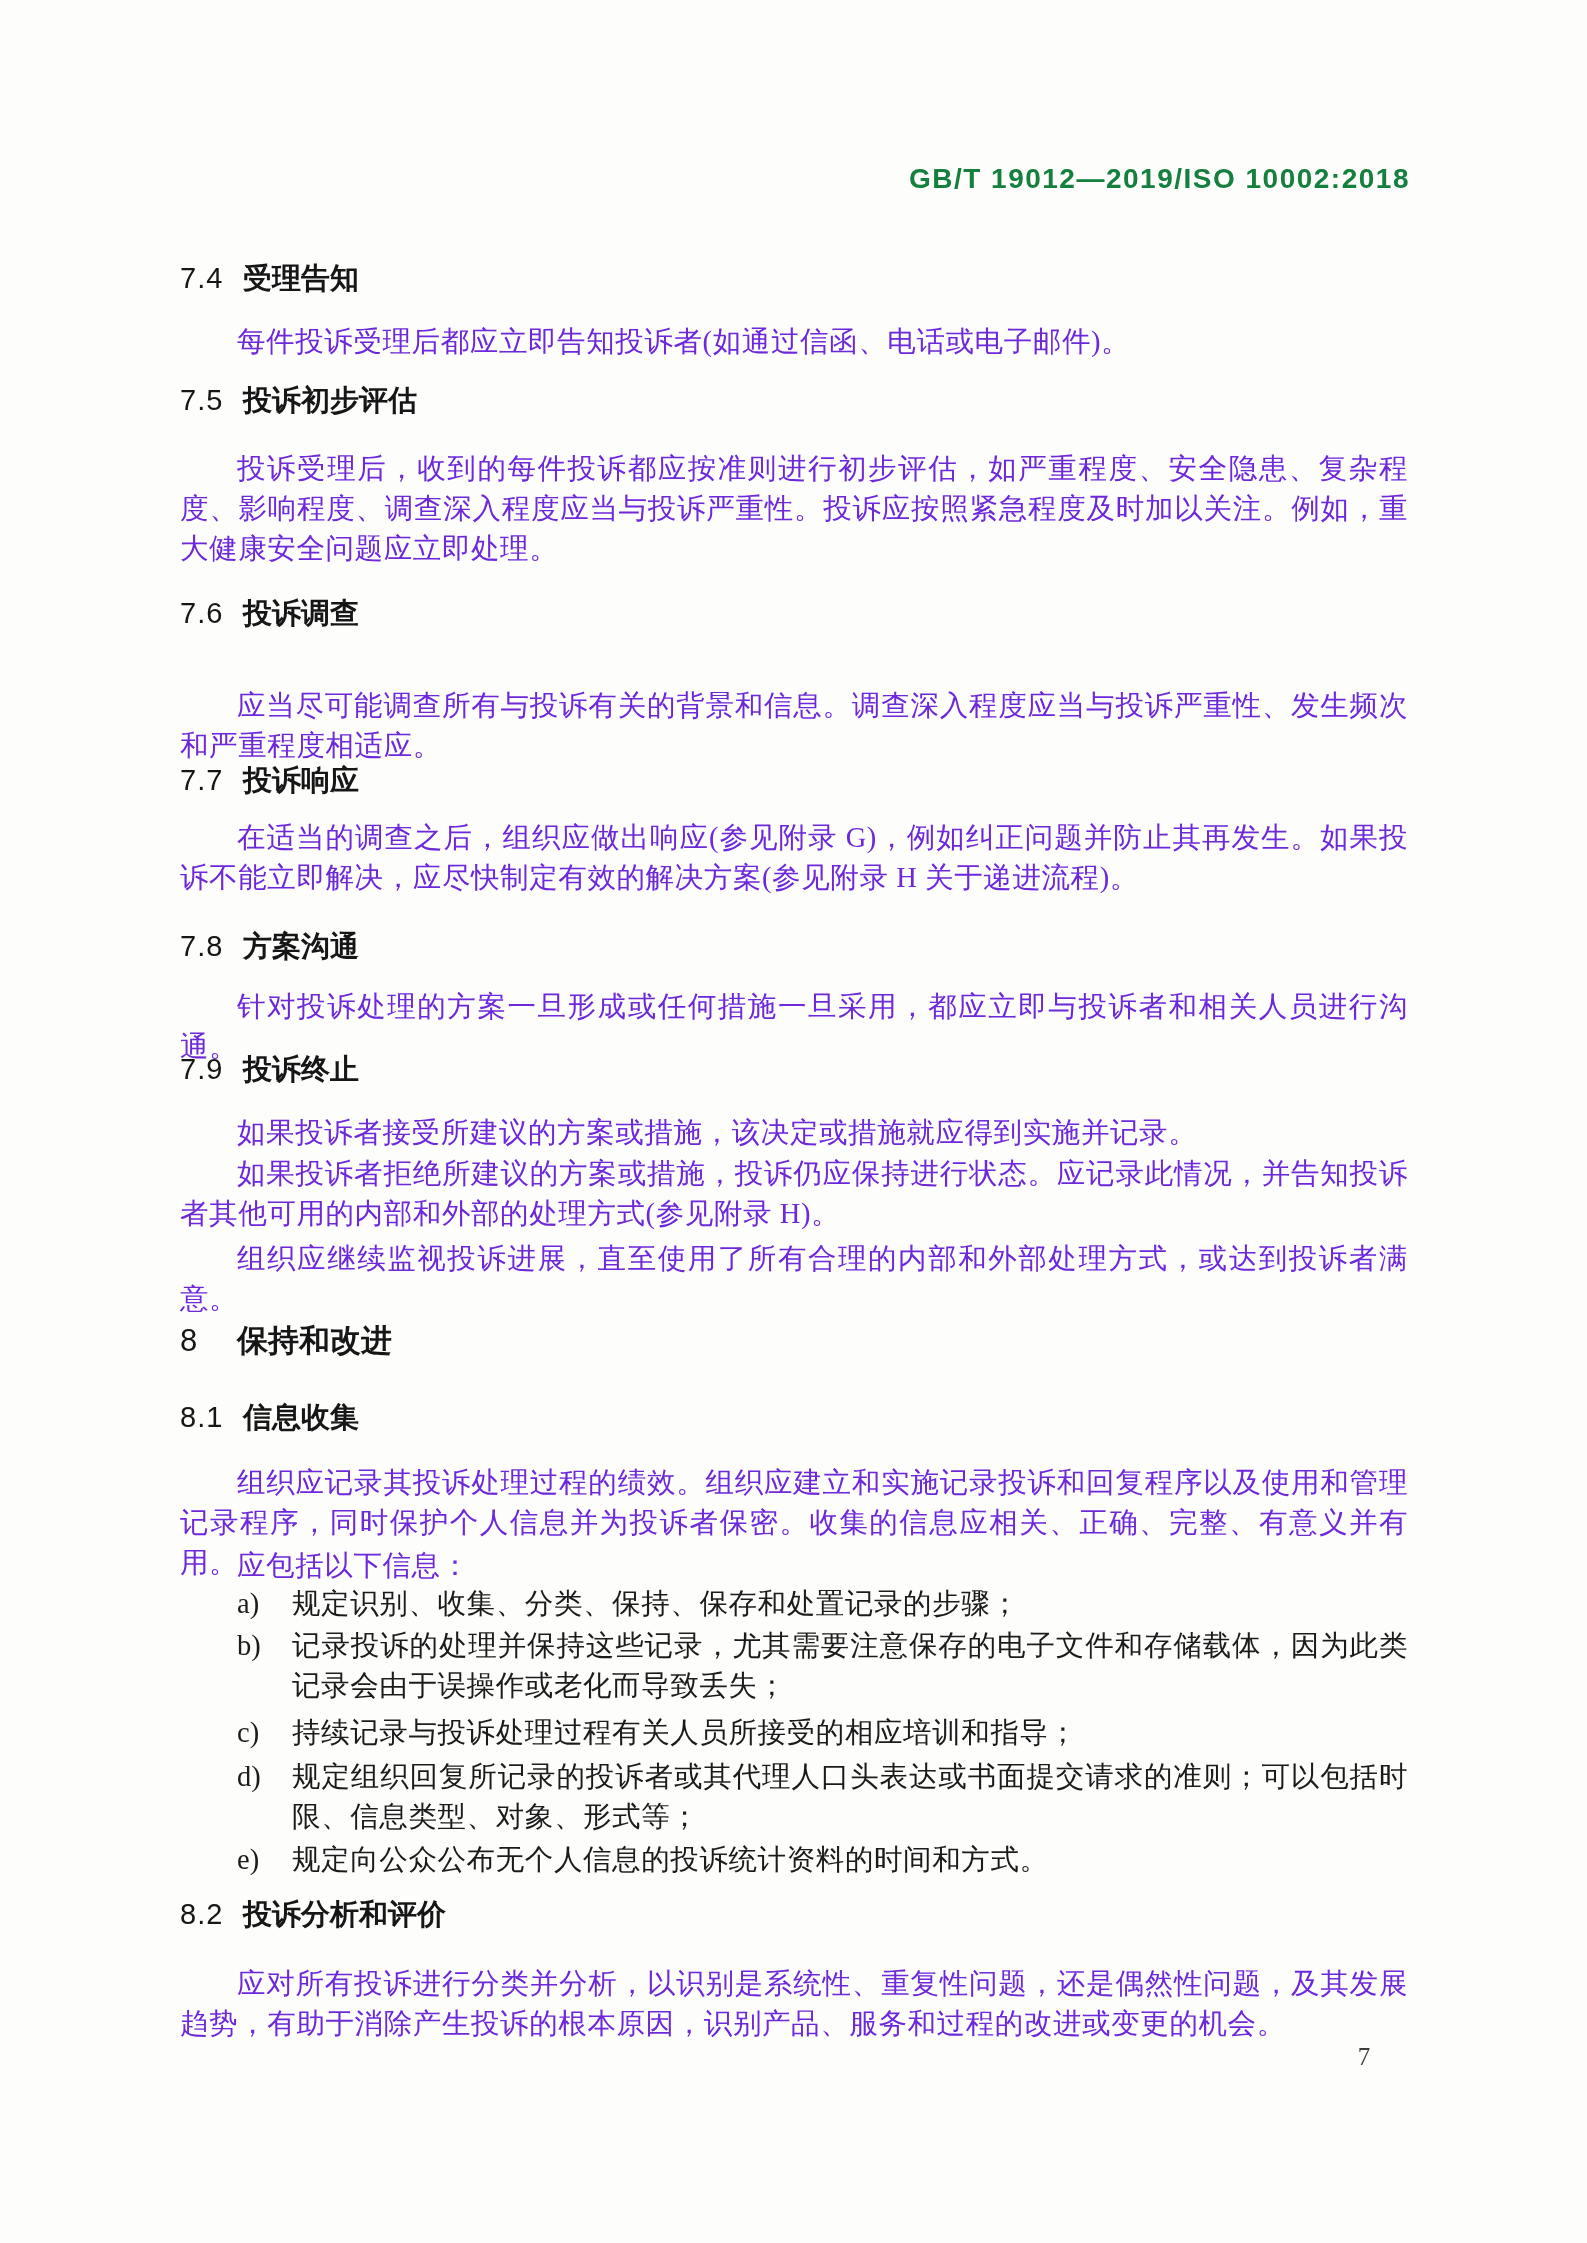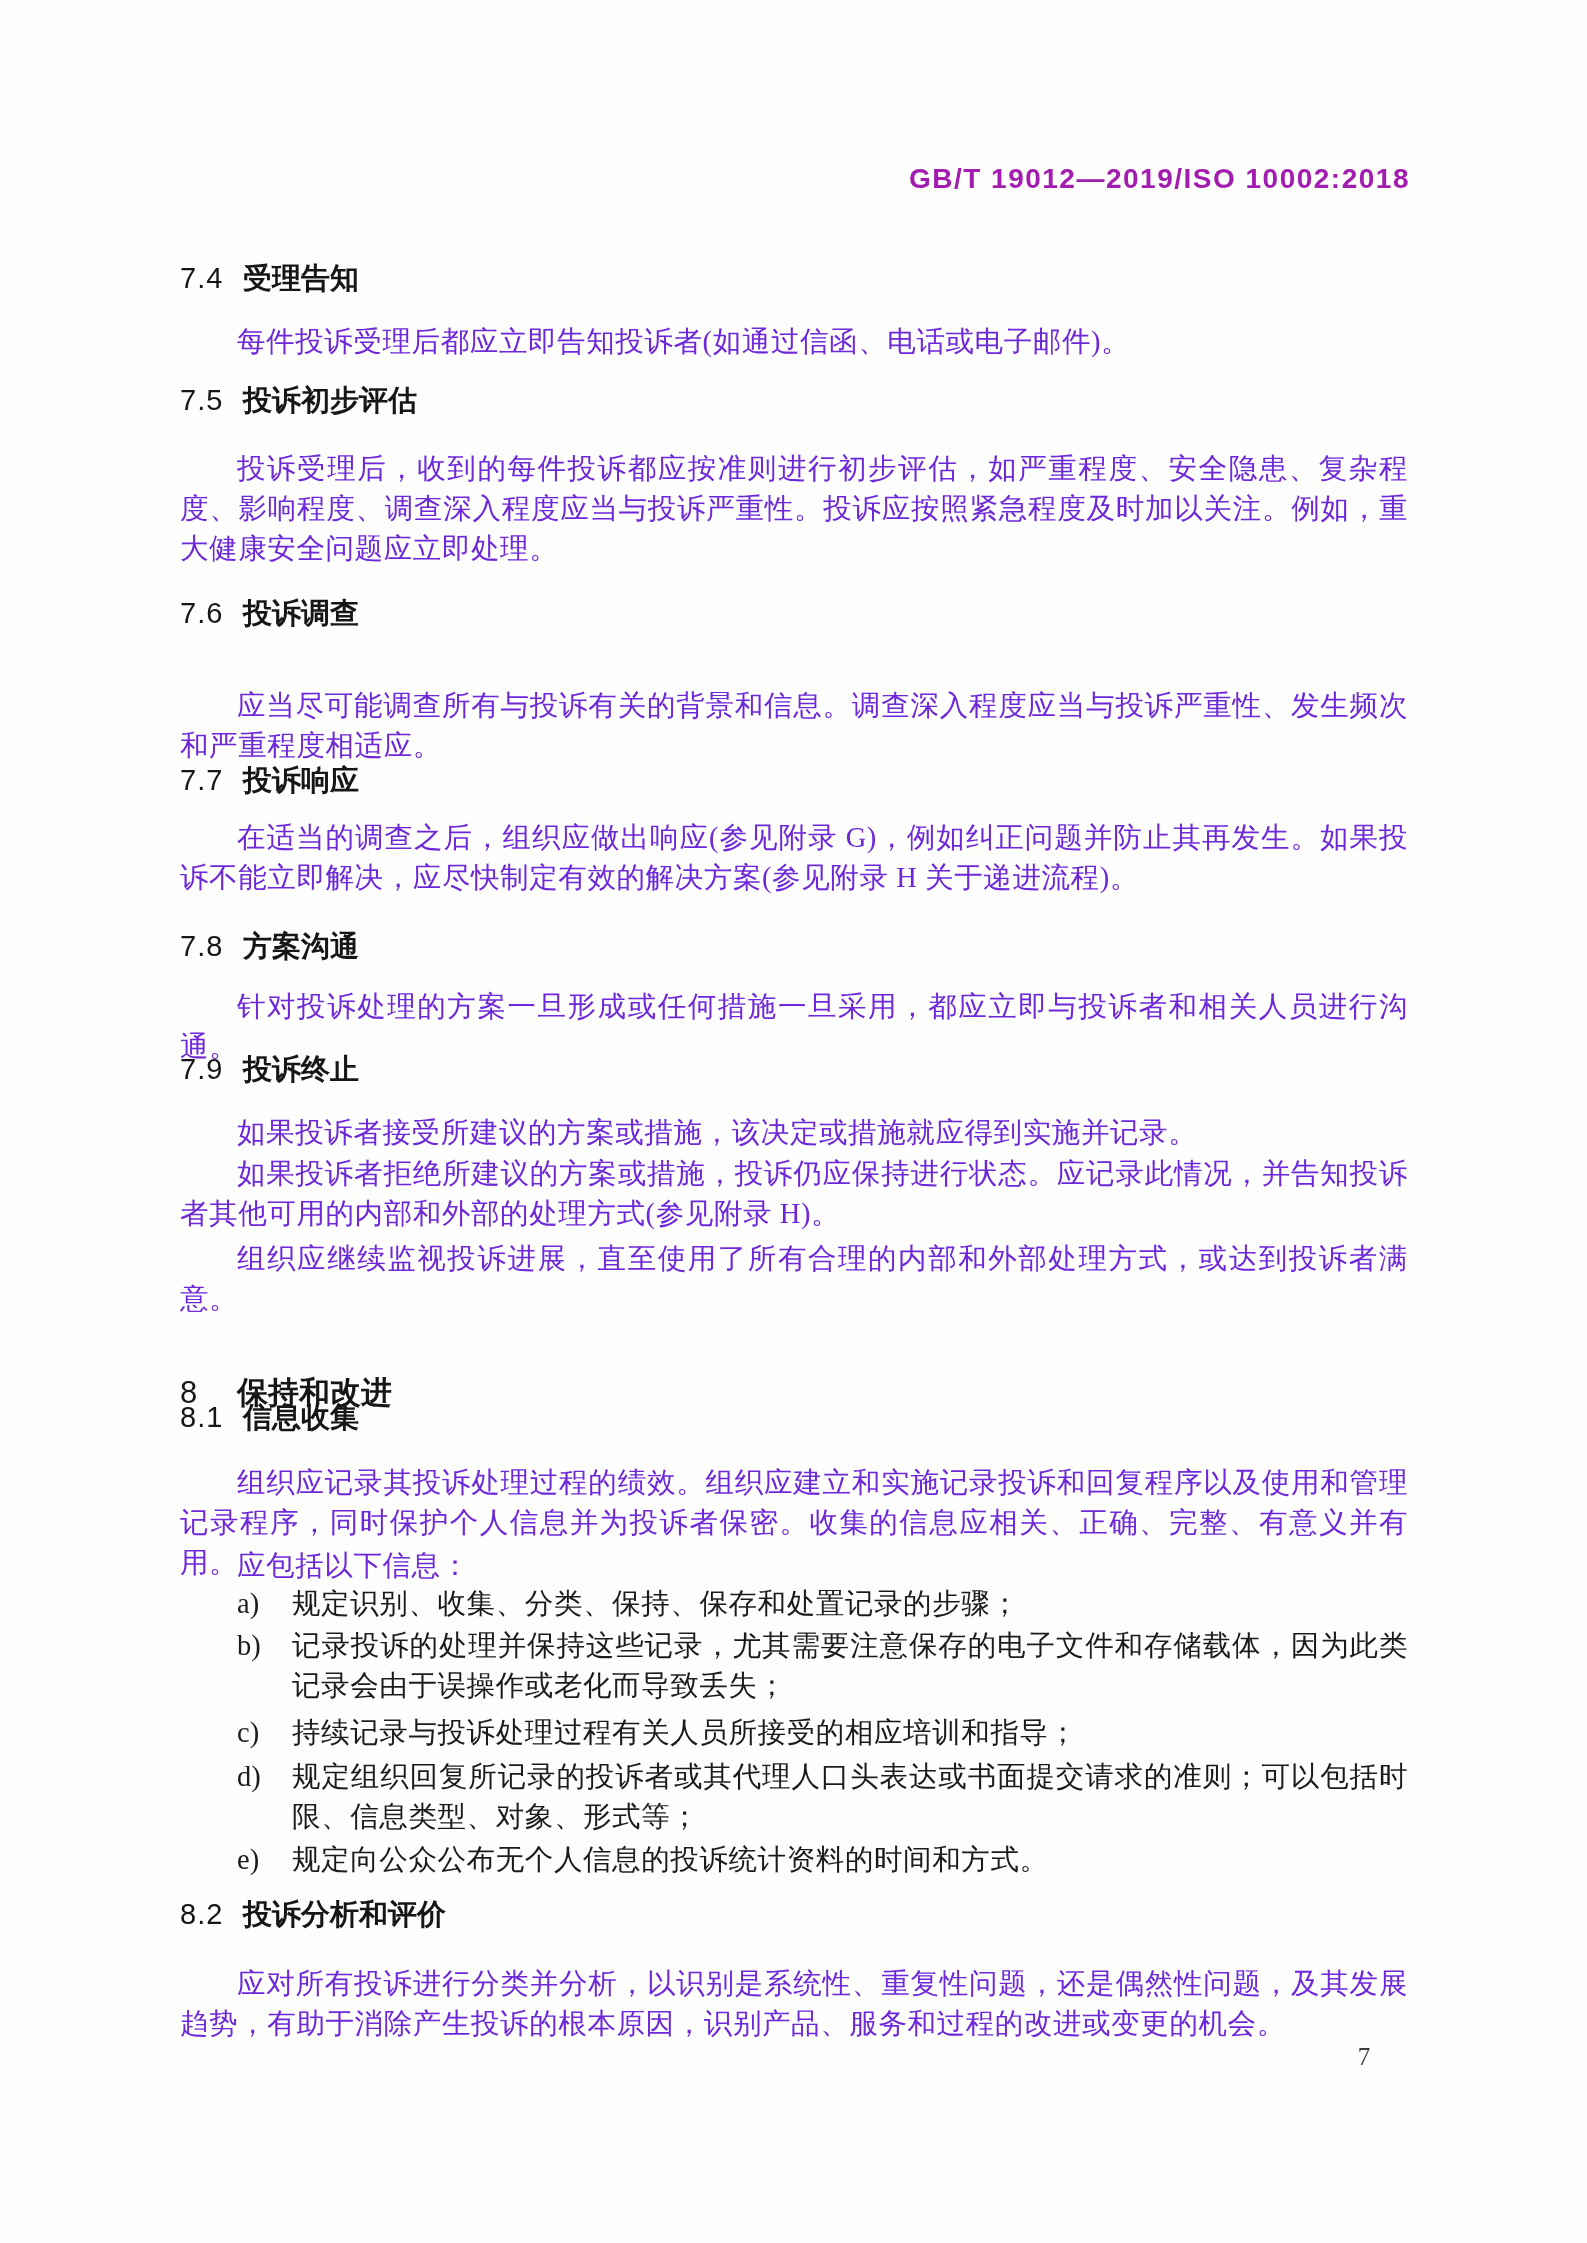--- a/index.html
+++ b/index.html
@@ -7,21 +7,21 @@
     position:relative;
     width:1587px;height:2243px;
     background:#fdfdfc;
     overflow:hidden;
     color:#1a1a1a;
   }
   .hdr{
     position:absolute;top:165px;right:177px;
     font-family:"Liberation Sans","DejaVu Sans",sans-serif;
     font-weight:700;font-size:28px;letter-spacing:1.5px;
-    color:#a21caf;line-height:1;
+    color:#15803d;line-height:1;
   }
   .heading{
     position:absolute;left:180px;width:1228px;
     font-family:"Liberation Sans","DejaVu Sans",sans-serif;
     font-weight:700;font-size:29px;line-height:1.15;
     color:#161616;white-space:nowrap;
   }
   .heading .h-no{
     display:inline-block;min-width:63px;
     font-weight:400;letter-spacing:1px;
@@ -84,21 +84,21 @@
   </div>
   <div class="para indent" style="top:987px">针对投诉处理的方案一旦形成或任何措施一旦采用，都应立即与投诉者和相关人员进行沟通。</div>
 
   <div class="heading" style="top:1053px">
     <span class="h-no">7.9</span><span class="h-title">投诉终止</span>
   </div>
   <div class="para indent" style="top:1113px">如果投诉者接受所建议的方案或措施，该决定或措施就应得到实施并记录。</div>
   <div class="para indent" style="top:1154px">如果投诉者拒绝所建议的方案或措施，投诉仍应保持进行状态。应记录此情况，并告知投诉者其他可用的内部和外部的处理方式(参见附录 H)。</div>
   <div class="para indent" style="top:1239px">组织应继续监视投诉进展，直至使用了所有合理的内部和外部处理方式，或达到投诉者满意。</div>
 
-  <div class="heading lvl1" style="top:1375px">
+  <div class="heading lvl1" style="top:1323px">
     <span class="h-no">8</span><span class="h-title">保持和改进</span>
   </div>
 
   <div class="heading" style="top:1401px">
     <span class="h-no">8.1</span><span class="h-title">信息收集</span>
   </div>
   <div class="para indent" style="top:1546px">应包括以下信息：</div>
   <div class="para indent" style="top:1463px">组织应记录其投诉处理过程的绩效。组织应建立和实施记录投诉和回复程序以及使用和管理记录程序，同时保护个人信息并为投诉者保密。收集的信息应相关、正确、完整、有意义并有用。</div>
 
   <div class="list-item" style="top:1584px">

